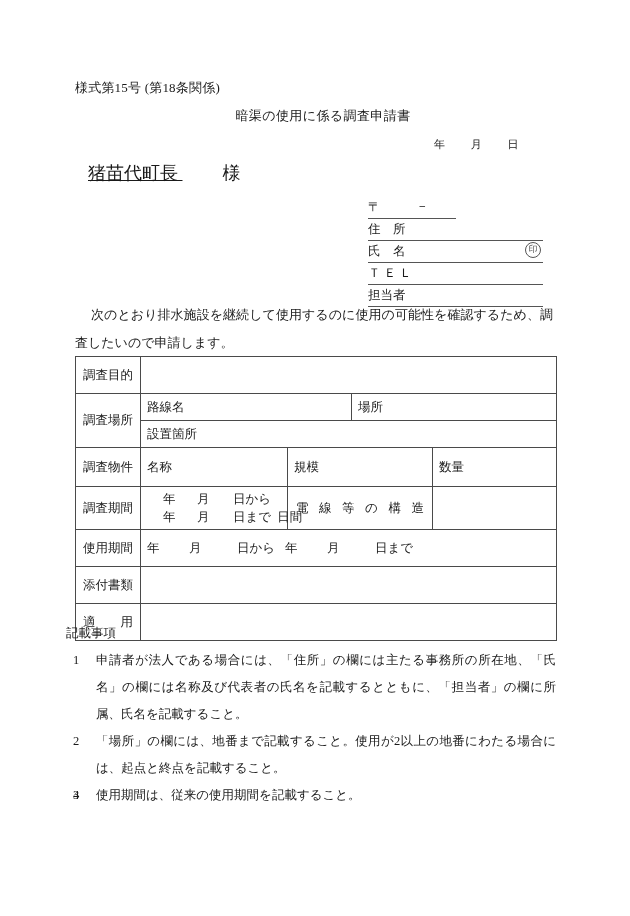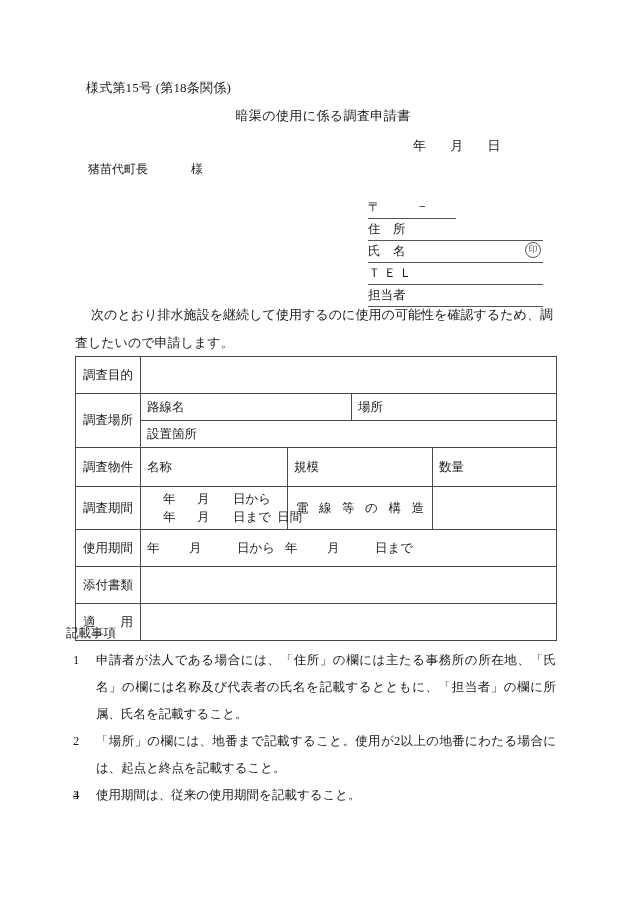--- a/index.html
+++ b/index.html
@@ -15,49 +15,50 @@
     color: #1a1a1a;
     overflow: hidden;
   }
   .page {
     position: absolute;
     inset: 0;
   }
   
   .form-no {
     position: absolute;
-    left: 86px;
+    left: 75px;
     top: 79px;
     font-size: 13px;
     letter-spacing: 0.2px;
     white-space: nowrap;
   }
   .doc-title {
     position: absolute;
     left: 8px;
     top: 107px;
     width: 630px;
     text-align: center;
     font-size: 13px;
     letter-spacing: 0.4px;
   }
   .date-line {
     position: absolute;
-    left: 413px;
+    left: 434px;
     top: 137px;
-    font-size: 13px;
+    font-size: 11px;
     white-space: nowrap;
   }
   .date-line .g { display: inline-block; width: 34px; }
   .addressee {
     position: absolute;
     left: 88px;
     top: 161px;
-    font-size: 12px;
-    white-space: nowrap;
+    font-size: 18px;
+    white-space: nowrap;
+    text-decoration: underline;
   }
   .addressee .sama { display: inline-block; margin-left: 40px; }
 
   
   .applicant {
     position: absolute;
     left: 368px;
     top: 197px;
     width: 175px;
   }

